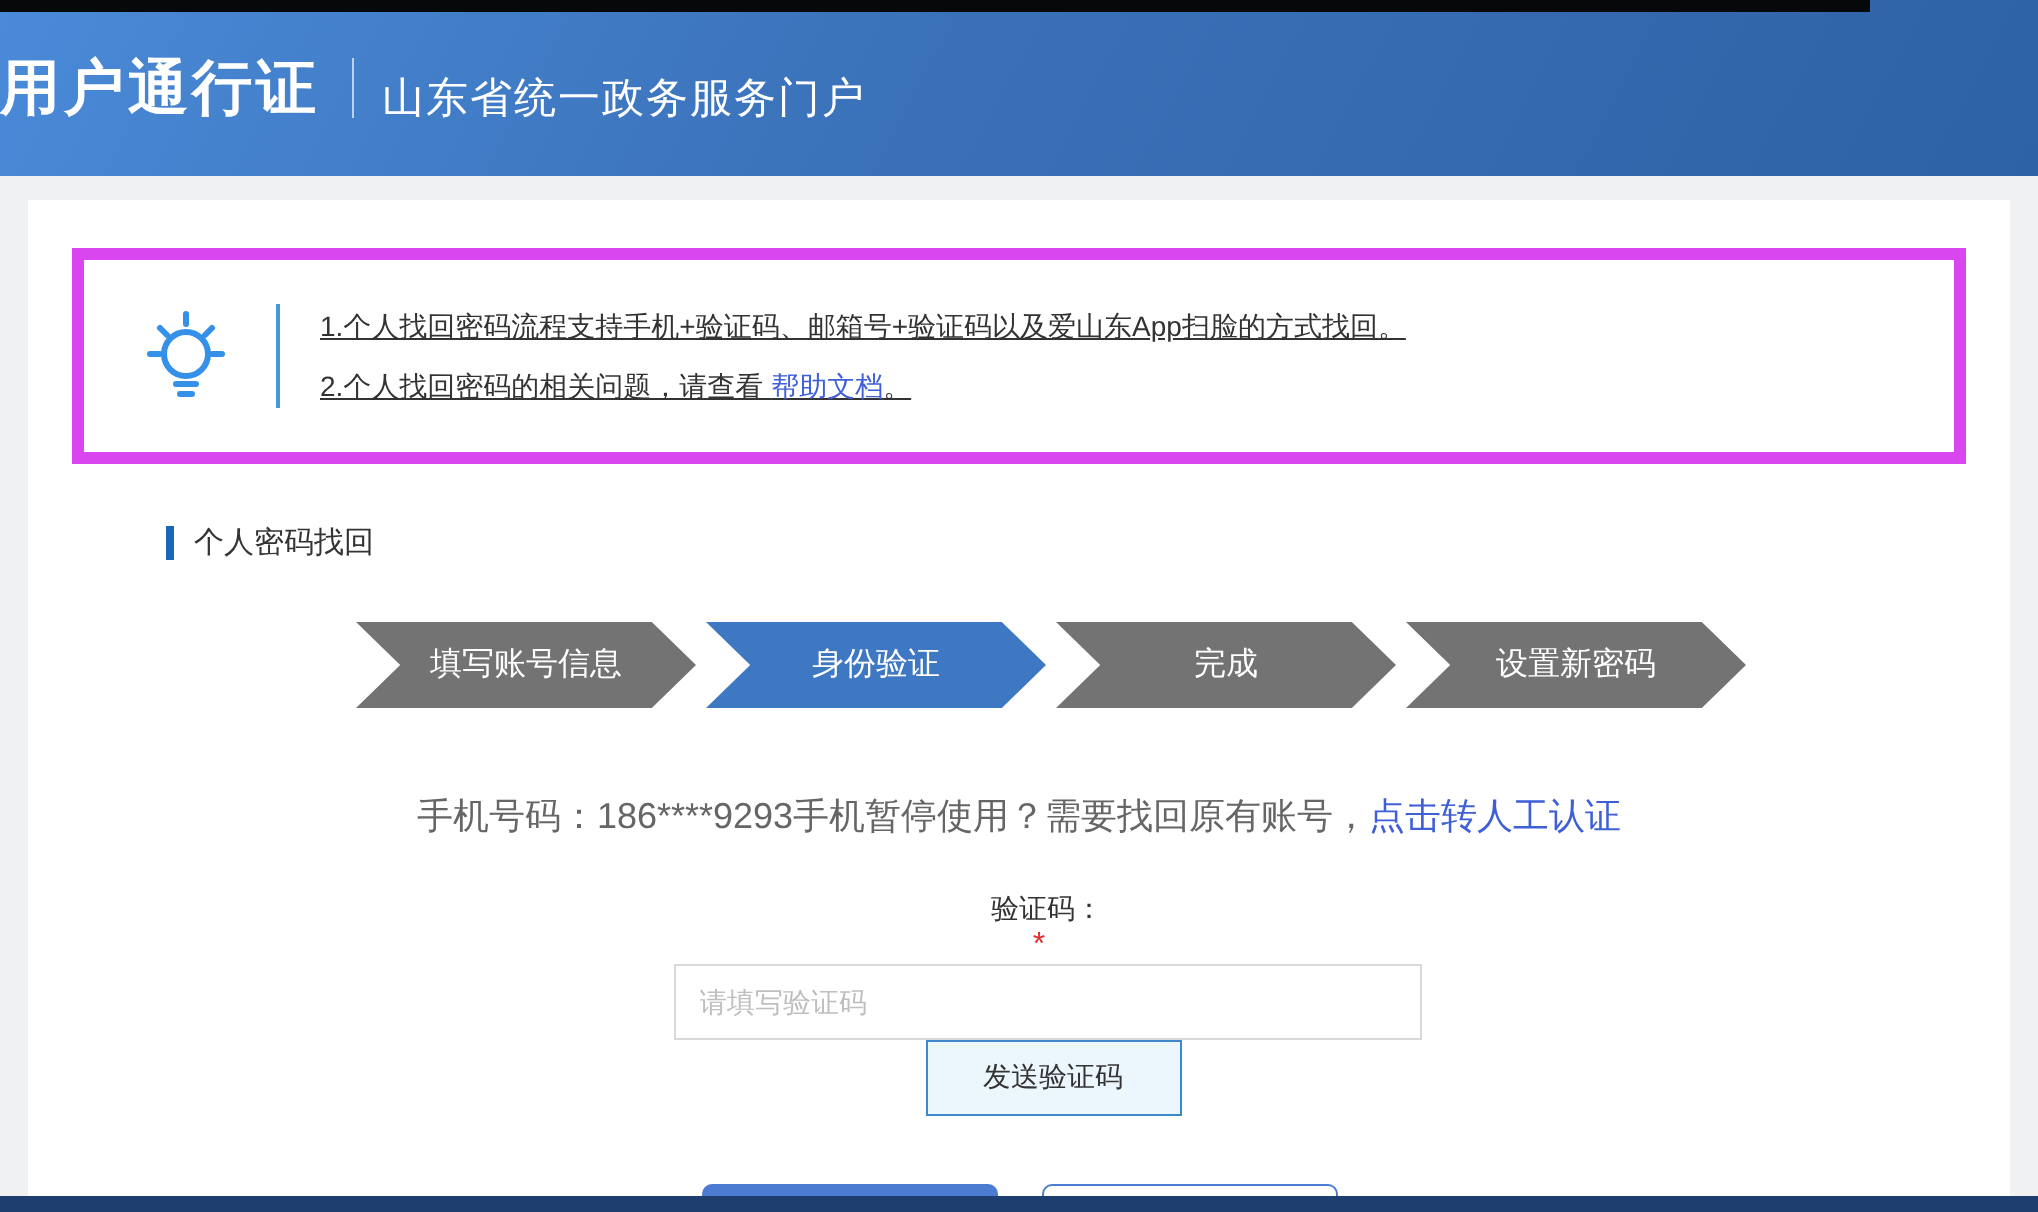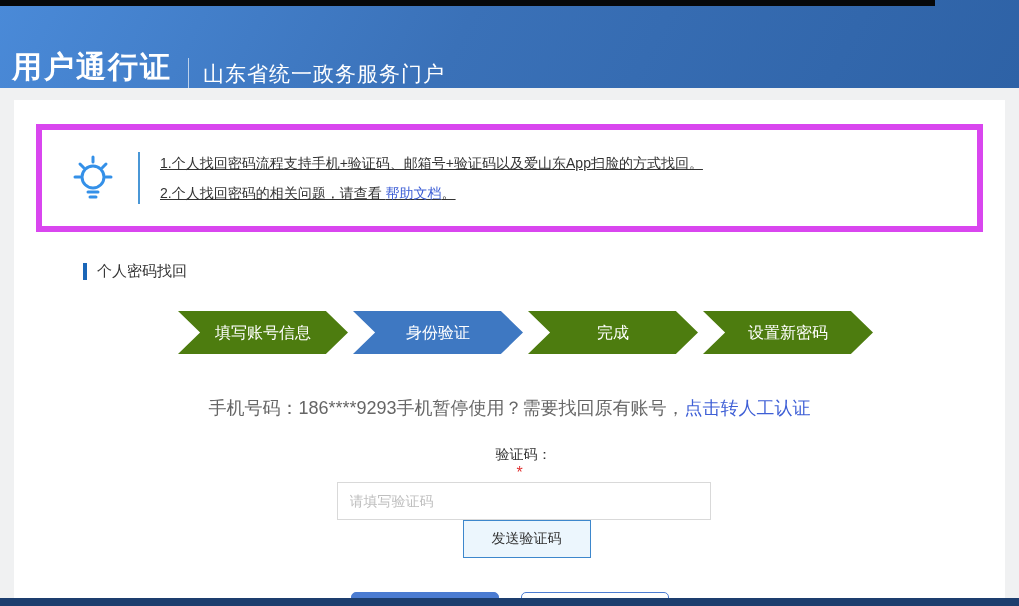--- a/index.html
+++ b/index.html
@@ -5,21 +5,21 @@
   html,body{margin:0;padding:0;}
   body{
     width:1019px;height:606px;position:relative;overflow:hidden;
     background:#f0f1f2;
     font-family:"Liberation Sans","DejaVu Sans",sans-serif;
     color:#333;
   }
   
   .top-strip{position:absolute;top:0;left:0;width:935px;height:6px;background:#06080a;z-index:6;}
   .header{
-    height:88px;display:flex;align-items:flex-end;padding-left:12px;
+    height:88px;display:flex;align-items:center;
     background:linear-gradient(118deg,#4a8ad8 0%,#3a71b8 45%,#2e62a6 100%);
   }
   .brand{font-size:30px;font-weight:bold;color:#fff;letter-spacing:2px;}
   .header-divider{width:1px;height:30px;background:rgba(255,255,255,.65);margin:0 14px 0 16px;}
   .subtitle{font-size:21px;font-weight:normal;color:#fff;letter-spacing:1px;margin-top:10px;}
   
   .card{
     position:absolute;top:100px;left:14px;right:14px;bottom:0;
     background:#fff;padding:24px 22px 0 22px;box-sizing:border-box;
   }
@@ -33,21 +33,21 @@
   .notice-text p{margin:0;font-size:14px;line-height:30px;color:#333;}
   .link{color:#3e5fd6;text-decoration:none;cursor:pointer;}
   
   .section-row{display:flex;align-items:center;margin:30px 0 0 14px;padding-left:33px;}
   .section-bar{width:4px;height:17px;background:#1a66b8;margin-right:10px;}
   .section-title{font-size:15px;color:#333;}
   
   .steps{display:flex;gap:5px;justify-content:center;margin:30px 0 0 32px;}
   .step{
     width:170px;height:43px;line-height:43px;text-align:center;
-    color:#fff;font-size:16px;background:#4d7c0f;
+    color:#fff;font-size:16px;background:#737373;
     clip-path:polygon(0 0,87% 0,100% 50%,87% 100%,0 100%,13% 50%);
   }
   .step.active{background:#3e78c2;}
   
   .phone-row{margin-top:42px;text-align:center;font-size:18px;color:#666;}
   
   .form-row{display:flex;justify-content:center;align-items:center;margin:26px 0 0 28px;flex-direction:column;}
   .field-label{font-size:14px;color:#333;}
   .required{color:#e03131;margin:0 10px 0 2px;}
   .captcha-input{

